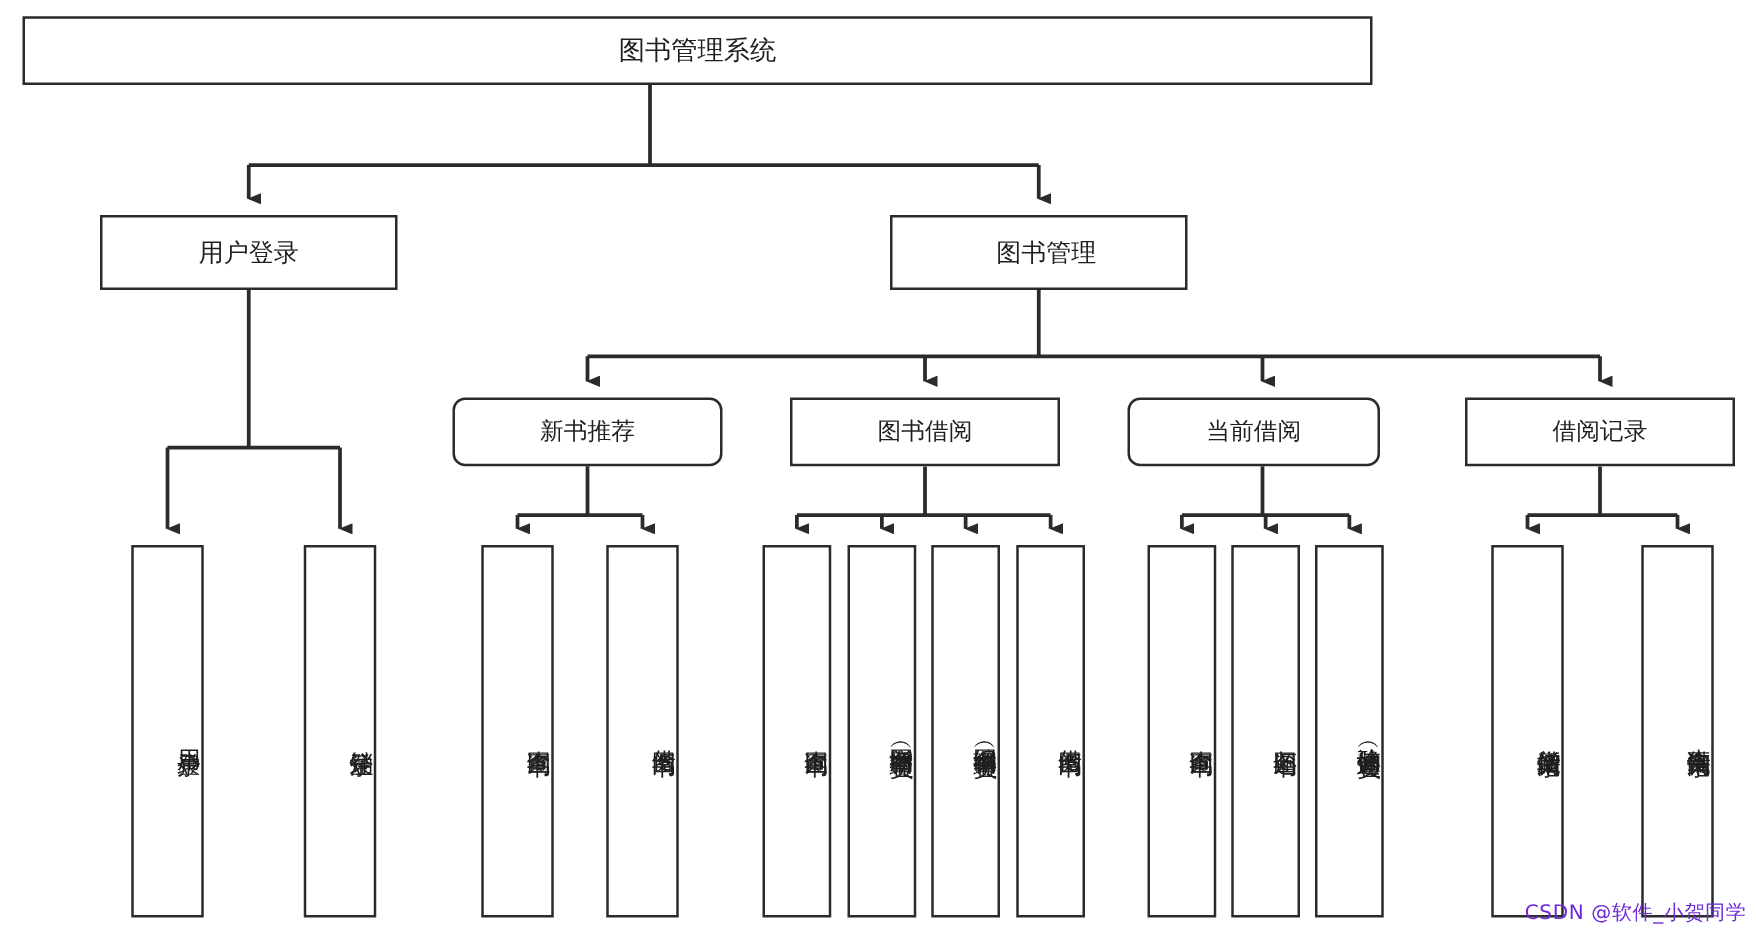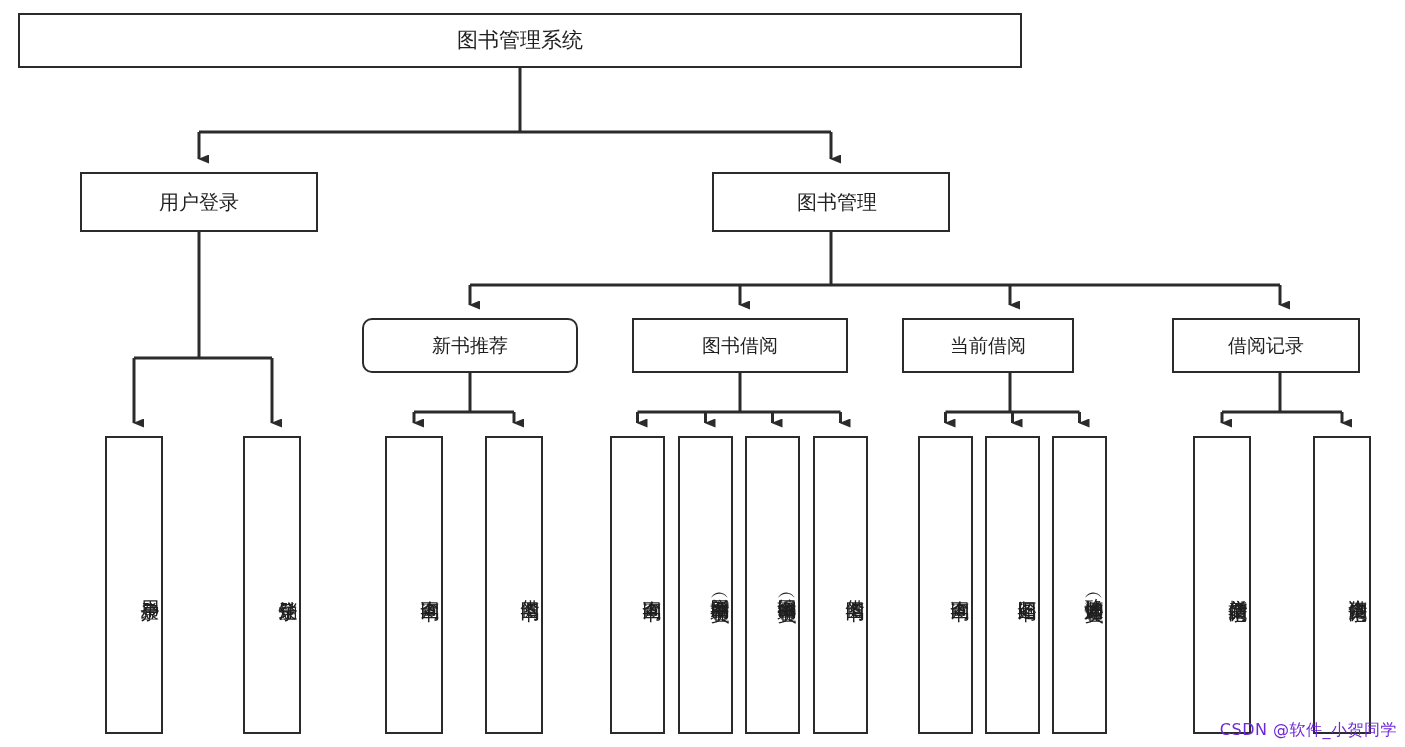--- a/index.html
+++ b/index.html
@@ -115,39 +115,39 @@
         <path d="M1012.5,412 L1012.5,423" marker-end="url(#arrowhead)"></path>
         <path d="M1079.5,412 L1079.5,423" marker-end="url(#arrowhead)"></path>
         <path d="M1280,373 L1280,412"></path>
         <path d="M1222,412 L1342,412"></path>
         <path d="M1222,412 L1222,423" marker-end="url(#arrowhead)"></path>
         <path d="M1342,412 L1342,423" marker-end="url(#arrowhead)"></path>
       </g>
   </svg>
 
   <div id="nodes-layer">
-      <div class="node level-0" style="left: 18px; top: 13px; width: 1004px; height: 55px;">
+      <div class="node level-0" style="left: 18px; top: 13px; width: 1080px; height: 55px;">
         <span class="label">图书管理系统</span>
       </div>
       <div class="node level-1" style="left: 80px; top: 172px; width: 238px; height: 60px;">
         <span class="label">用户登录</span>
       </div>
       <div class="node level-1" style="left: 712px; top: 172px; width: 238px; height: 60px; padding-left: 12px;">
         <span class="label">图书管理</span>
       </div>
       <div class="node level-2" style="left: 362px; top: 318px; width: 216px; height: 55px; border-radius: 10px;">
         <span class="label">新书推荐</span>
       </div>
       <div class="node level-2" style="left: 632px; top: 318px; width: 216px; height: 55px;">
         <span class="label">图书借阅</span>
       </div>
-      <div class="node level-2" style="left: 902px; top: 318px; width: 172px; height: 55px;">
+      <div class="node level-2" style="left: 902px; top: 318px; width: 202px; height: 55px; border-radius: 10px;">
         <span class="label">当前借阅</span>
       </div>
-      <div class="node level-2" style="left: 1172px; top: 318px; width: 188px; height: 55px;">
+      <div class="node level-2" style="left: 1172px; top: 318px; width: 216px; height: 55px;">
         <span class="label">借阅记录</span>
       </div>
       <div class="node level-3 leaf" style="left: 105px; top: 436px; width: 58px; height: 298px;">
         <span class="label">用户登录</span>
       </div>
       <div class="node level-3 leaf" style="left: 243px; top: 436px; width: 58px; height: 298px;">
         <span class="label">注销登录</span>
       </div>
       <div class="node level-3 leaf" style="left: 385px; top: 436px; width: 58px; height: 298px;">
         <span class="label">查询图书</span>

